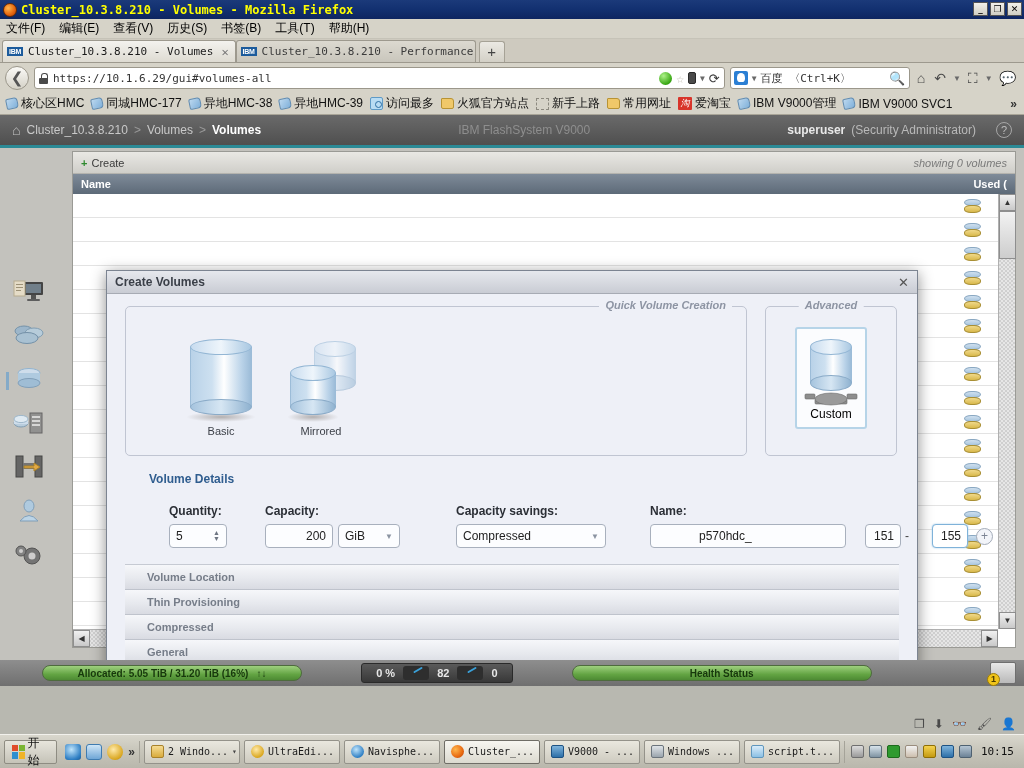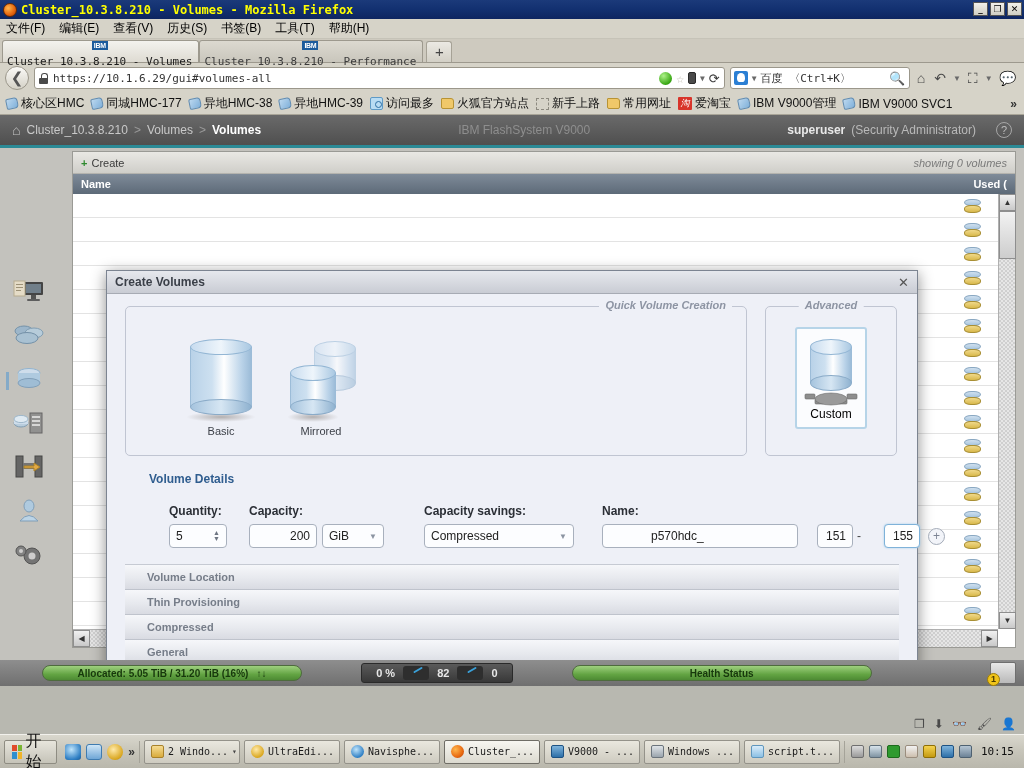--- a/index.html
+++ b/index.html
@@ -55,21 +55,21 @@
     padding-left: 2px;
     border-bottom: 1px solid #9d998e;
   }
   .tab {
     height: 22px; display: flex; align-items: center;
     padding: 0 6px 0 4px; gap: 5px;
     background: linear-gradient(to bottom,#f3f2ee,#dedbd2);
     border: 1px solid #9d998e; border-bottom: none;
     border-radius: 3px 3px 0 0;
     font-family: "DejaVu Sans Mono", monospace; font-size: 11px;
-    color: #1a1a1a; max-width: 240px; white-space: nowrap; flex-direction: column;
+    color: #1a1a1a; max-width: 240px; white-space: nowrap;
   }
   .tab.inactive { background: linear-gradient(to bottom,#dcd9d0,#c9c6bc); color: #3b3b3b; }
   .tab .ibm {
     background: #1c5b9c; color:#fff; font-size:7px; font-weight:bold;
     font-family: "Liberation Sans", sans-serif;
     padding: 1px 2px; letter-spacing: -0.3px; flex:none;
   }
   .tab .tabx { color: #777; font-size: 12px; margin-left: 3px; }
   .newtab {
     width: 26px; height: 21px; margin-left: 3px;
@@ -299,21 +299,21 @@
     position:absolute; left:0; bottom:0; width:100%; height:16px;
     background: linear-gradient(to right,#a6c4de,#d6e6f3 50%,#8fb2d0);
     border:1px solid #8aabc8; border-radius:50%;
   }
   .shadow-el {
     position:absolute; left:-6%; bottom:-7px; width:112%; height:10px;
     background: radial-gradient(ellipse at center, rgba(90,80,70,.40) 0%, rgba(90,80,70,0) 70%);
   }
 
   .section-title { color:#2f5d8f; font-weight:bold; font-size:12px; margin:16px 0 0 24px;}
-  .fields { display:flex; align-items:flex-start; gap:0; margin:18px 0 0 44px; }
+  .fields { display:flex; align-items:flex-start; gap:16px; margin:18px 0 0 44px; }
   .field { display:flex; flex-direction:column; }
   .field .flabel { font-size:12px; color:#2b2f36; font-weight:bold; margin-bottom:6px; }
   .inp {
     height:24px; border:1px solid #a8b0bd; border-radius:4px;
     background:#fcfdff; font-size:12px; color:#222;
     display:flex; align-items:center; padding:0 6px;
     font-family:"Liberation Sans", sans-serif;
   }
   .spin { width:58px; justify-content:space-between; }
   .spin-arrows { display:flex; flex-direction:column; line-height:6px; color:#6d7582; font-size:7px; }
@@ -376,21 +376,21 @@
   
   .taskbar {
     position:absolute; left:0; bottom:0; width:1024px; height:34px;
     background:linear-gradient(to bottom,#d9d7cd 0%,#c8c6bb 45%,#b9b7ac 100%);
     border-top:1px solid #f2f1ec;
     display:flex; align-items:center; gap:4px; padding:0 4px;
   }
   .startbtn {
     height:24px; display:flex; align-items:center; gap:3px; padding:0 7px;
     background:linear-gradient(to bottom,#e7e5dc,#c5c3b8);
-    border:1px solid #8e8c82; border-radius:2px; font-size:16px; color:#111;
+    border:1px solid #8e8c82; border-radius:2px; font-size:12px; color:#111;
   }
   .winlogo { width:14px;height:14px; display:grid; grid-template-columns:1fr 1fr;
     grid-template-rows:1fr 1fr; gap:1px; }
   .winlogo i { display:block; }
   .winlogo i:nth-child(1){background:#e04b2a}
   .winlogo i:nth-child(2){background:#7ab533}
   .winlogo i:nth-child(3){background:#2f8fd0}
   .winlogo i:nth-child(4){background:#f0b429}
   .qlaunch { display:flex; align-items:center; gap:5px; padding:0 4px;
     border-right:1px solid #a5a399; height:22px; }

